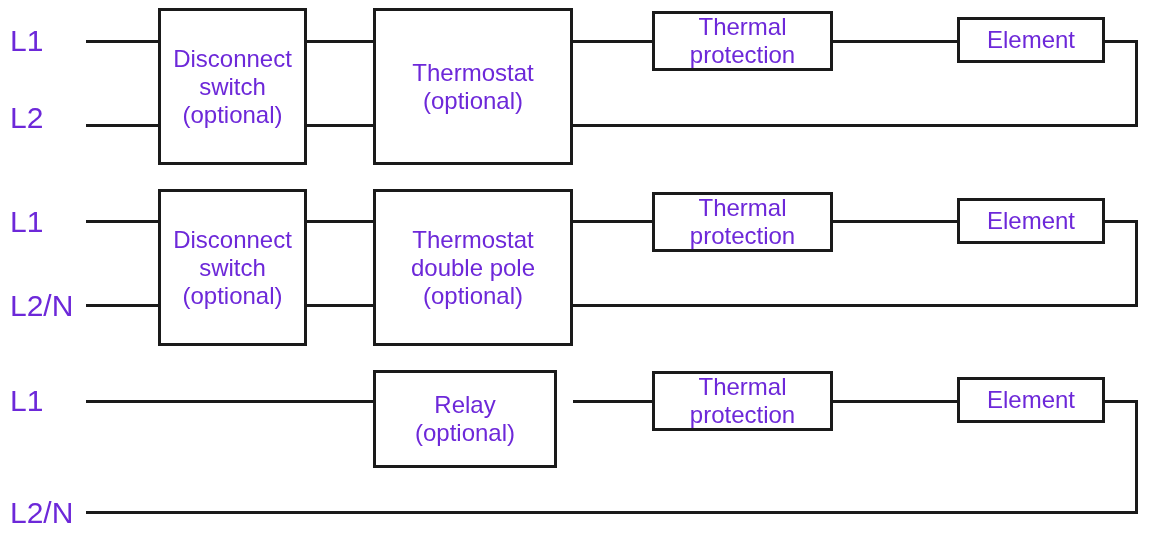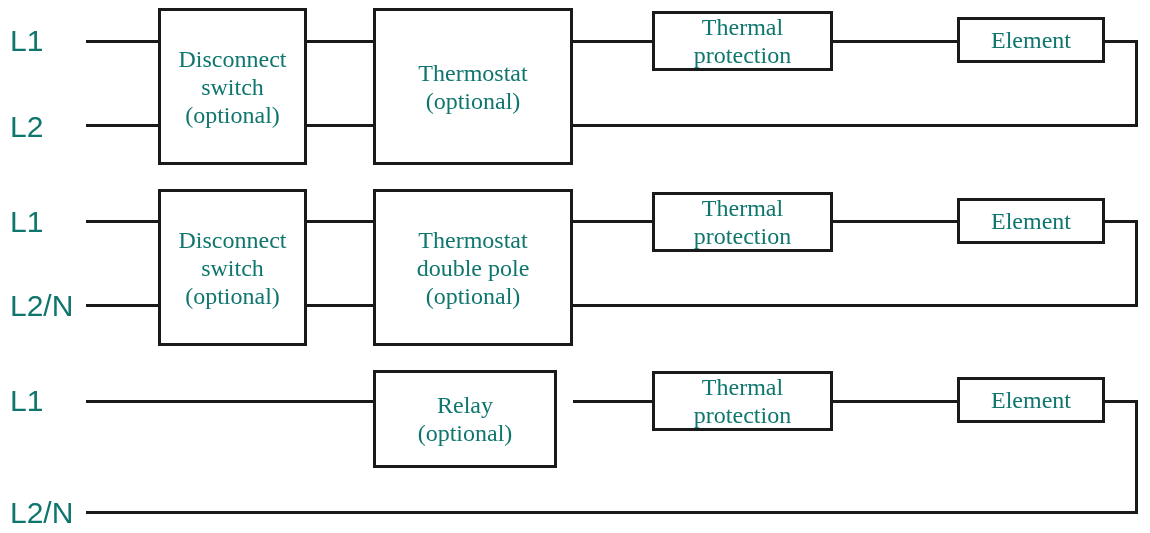--- a/index.html
+++ b/index.html
@@ -6,38 +6,37 @@
     margin: 0;
     padding: 0;
     background: #ffffff;
   }
   .canvas {
     position: relative;
     width: 1150px;
     height: 533px;
     background: #ffffff;
     font-family: "Liberation Sans", sans-serif;
-    color: #0f766e;
+    color: #6d28d9;
     overflow: hidden;
   }
   .box {
     position: absolute;
     box-sizing: border-box;
     border: 3px solid #1a1a1a;
     background: #ffffff;
     display: flex;
     align-items: center;
     justify-content: center;
   }
   .box-label {
     text-align: center;
     font-size: 24px;
     line-height: 28px;
     white-space: nowrap;
-    font-family: Liberation Serif, serif;
   }
   .wire {
     position: absolute;
     background: #1a1a1a;
   }
   .wire.h { height: 3px; }
   .wire.v { width: 3px; }
   .io-label {
     position: absolute;
     height: 30px;
@@ -45,21 +44,21 @@
     font-size: 30px;
     white-space: nowrap;
   }
 </style>
 </head>
 <body>
 
 <div class="canvas">
 
   <div class="io-label" style="left:10px; top:26px">L1</div>
-  <div class="io-label" style="left:10px; top:112px">L2</div>
+  <div class="io-label" style="left:10px; top:103px">L2</div>
 
   <div class="wire h" style="left:86px; top:40px; width:72px"></div>
   <div class="wire h" style="left:86px; top:124px; width:72px"></div>
 
   <div class="box" style="left:158px; top:8px; width:149px; height:157px">
     <div class="box-label">
       <div>Disconnect</div>
       <div>switch</div>
       <div>(optional)</div>
     </div>

